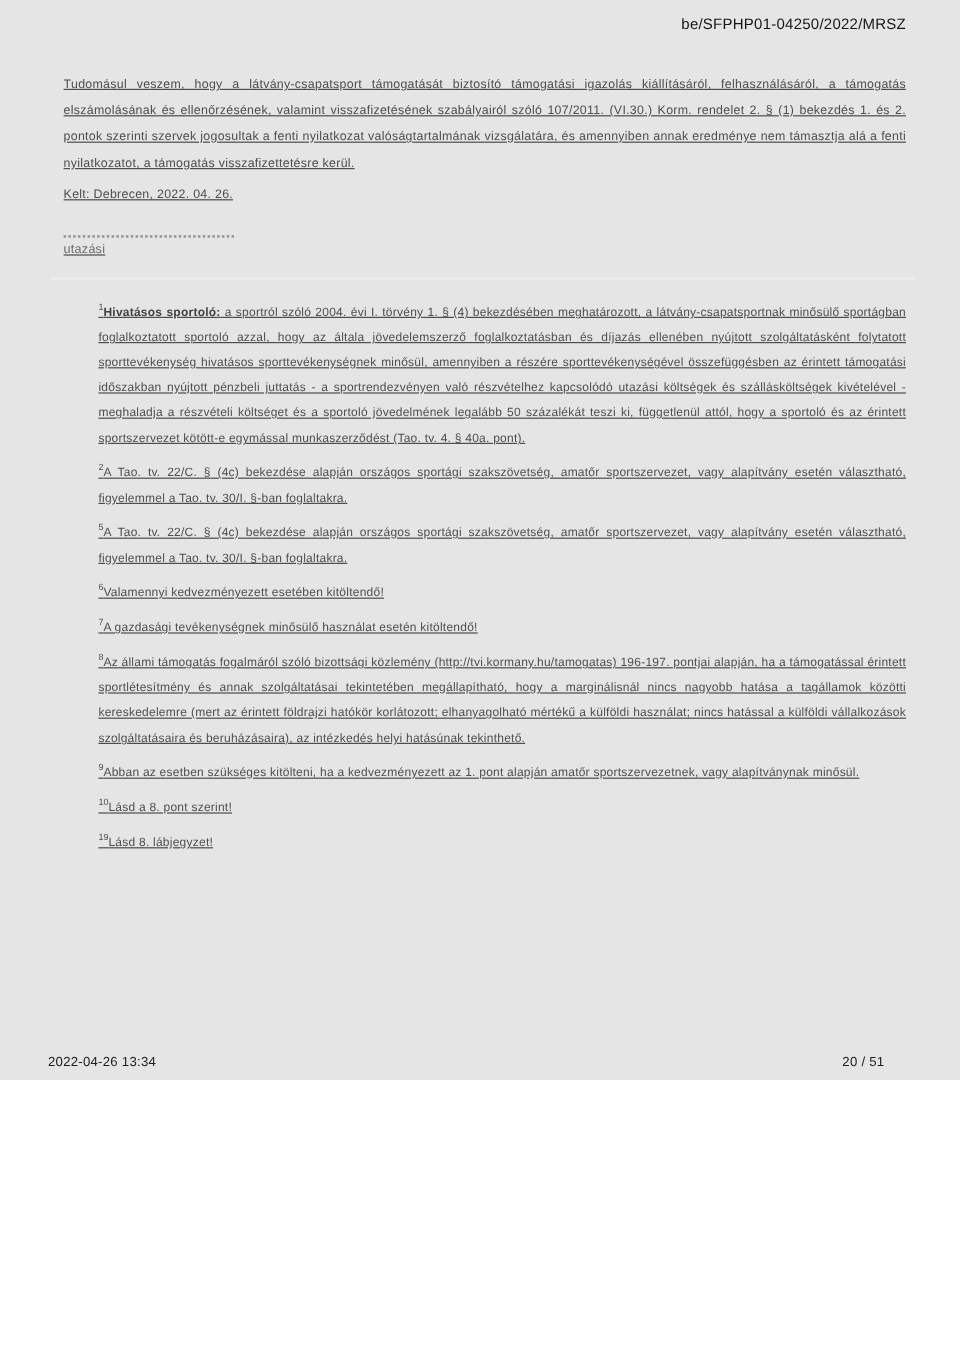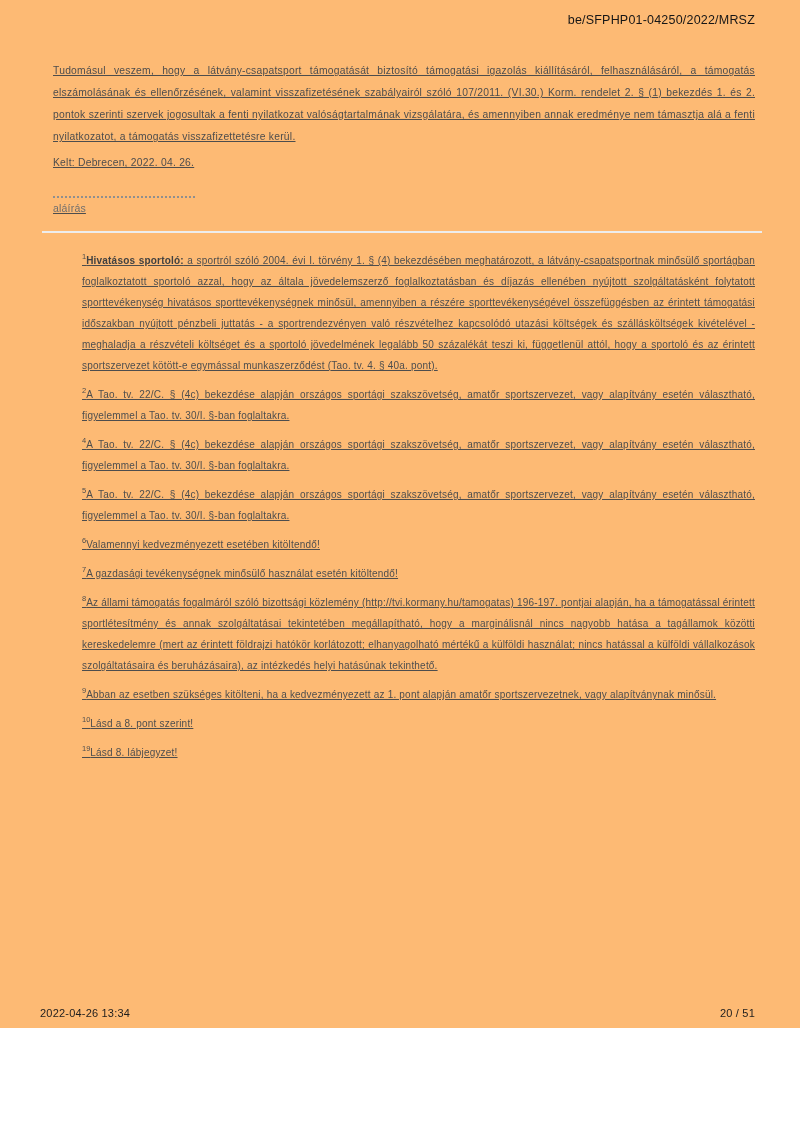--- a/index.html
+++ b/index.html
@@ -1,20 +1,20 @@
 <!DOCTYPE html>
 <html><head>
 <meta charset="utf-8">
 <style>
   html, body { margin: 0; padding: 0; background: #ffffff; }
   .page {
     position: relative;
     width: 800px;
-    height: 1028px;
-    background: #fdba74;
+    height: 900px;
+    background: #e5e5e5;
     font-family: "Liberation Sans", sans-serif;
     color: #4d4d4d;
     overflow: hidden;
   }
   .doc-ref {
     position: absolute;
     top: 13px;
     right: 45px;
     font-size: 12.5px;
     letter-spacing: 0.2px;
@@ -74,21 +74,21 @@
   .fn sup {
     font-size: 7.5px;
     line-height: 0;
     vertical-align: 5px;
     letter-spacing: 0;
   }
   .fn b { color: #414141; }
   .footer {
     position: absolute;
     left: 40px;
-    right: 45px;
+    right: 63px;
     bottom: 9px;
     display: flex;
     justify-content: space-between;
     font-size: 11px;
     letter-spacing: 0.2px;
     color: #1d1d1d;
   }
 </style>
 </head>
 <body>
@@ -97,32 +97,31 @@
 
   <div class="doc-ref">be/SFPHP01-04250/2022/MRSZ</div>
 
   <div class="content">
 
     <p class="para">Tudomásul veszem, hogy a látvány-csapatsport támogatását biztosító támogatási igazolás kiállításáról, felhasználásáról, a támogatás elszámolásának és ellenőrzésének, valamint visszafizetésének szabályairól szóló 107/2011. (VI.30.) Korm. rendelet 2. § (1) bekezdés 1. és 2. pontok szerinti szervek jogosultak a fenti nyilatkozat valóságtartalmának vizsgálatára, és amennyiben annak eredménye nem támasztja alá a fenti nyilatkozatot, a támogatás visszafizettetésre kerül.</p>
 
     <div class="kelt">Kelt: Debrecen, 2022. 04. 26.</div>
 
     <div class="sig-line"></div>
-    <div class="sig-label">aláírás</div>
+    <div class="sig-label">utazási</div>
 
     <hr class="divider">
 
     <div class="footnotes">
 
       <p class="fn"><sup>1</sup><b>Hivatásos sportoló:</b><span> a sportról szóló 2004. évi I. törvény 1. § (4) bekezdésében meghatározott, a látvány-csapatsportnak minősülő sportágban foglalkoztatott sportoló azzal, hogy az általa jövedelemszerző foglalkoztatásban és díjazás ellenében nyújtott szolgáltatásként folytatott sporttevékenység hivatásos sporttevékenységnek minősül, amennyiben a részére sporttevékenységével összefüggésben az érintett támogatási időszakban nyújtott pénzbeli juttatás - a sportrendezvényen való részvételhez kapcsolódó utazási költségek és szállásköltségek kivételével - meghaladja a részvételi költséget és a sportoló jövedelmének legalább 50 százalékát teszi ki, függetlenül attól, hogy a sportoló és az érintett sportszervezet kötött-e egymással munkaszerződést (Tao. tv. 4. § 40a. pont).</span></p>
 
       <p class="fn"><sup>2</sup><span>A Tao. tv. 22/C. § (4c) bekezdése alapján országos sportági szakszövetség, amatőr sportszervezet, vagy alapítvány esetén választható, figyelemmel a Tao. tv. 30/I. §-ban foglaltakra.</span></p>
 
 
-      <p class="fn"><sup>4</sup><span>A Tao. tv. 22/C. § (4c) bekezdése alapján országos sportági szakszövetség, amatőr sportszervezet, vagy alapítvány esetén választható, figyelemmel a Tao. tv. 30/I. §-ban foglaltakra.</span></p>
 
       <p class="fn"><sup>5</sup><span>A Tao. tv. 22/C. § (4c) bekezdése alapján országos sportági szakszövetség, amatőr sportszervezet, vagy alapítvány esetén választható, figyelemmel a Tao. tv. 30/I. §-ban foglaltakra.</span></p>
 
       <p class="fn"><sup>6</sup><span>Valamennyi kedvezményezett esetében kitöltendő!</span></p>
 
       <p class="fn"><sup>7</sup><span>A gazdasági tevékenységnek minősülő használat esetén kitöltendő!</span></p>
 
       <p class="fn"><sup>8</sup><span>Az állami támogatás fogalmáról szóló bizottsági közlemény (http://tvi.kormany.hu/tamogatas) 196-197. pontjai alapján, ha a támogatással érintett sportlétesítmény és annak szolgáltatásai tekintetében megállapítható, hogy a marginálisnál nincs nagyobb hatása a tagállamok közötti kereskedelemre (mert az érintett földrajzi hatókör korlátozott; elhanyagolható mértékű a külföldi használat; nincs hatással a külföldi vállalkozások szolgáltatásaira és beruházásaira), az intézkedés helyi hatásúnak tekinthető.</span></p>
 
       <p class="fn"><sup>9</sup><span>Abban az esetben szükséges kitölteni, ha a kedvezményezett az 1. pont alapján amatőr sportszervezetnek, vagy alapítványnak minősül.</span></p>

